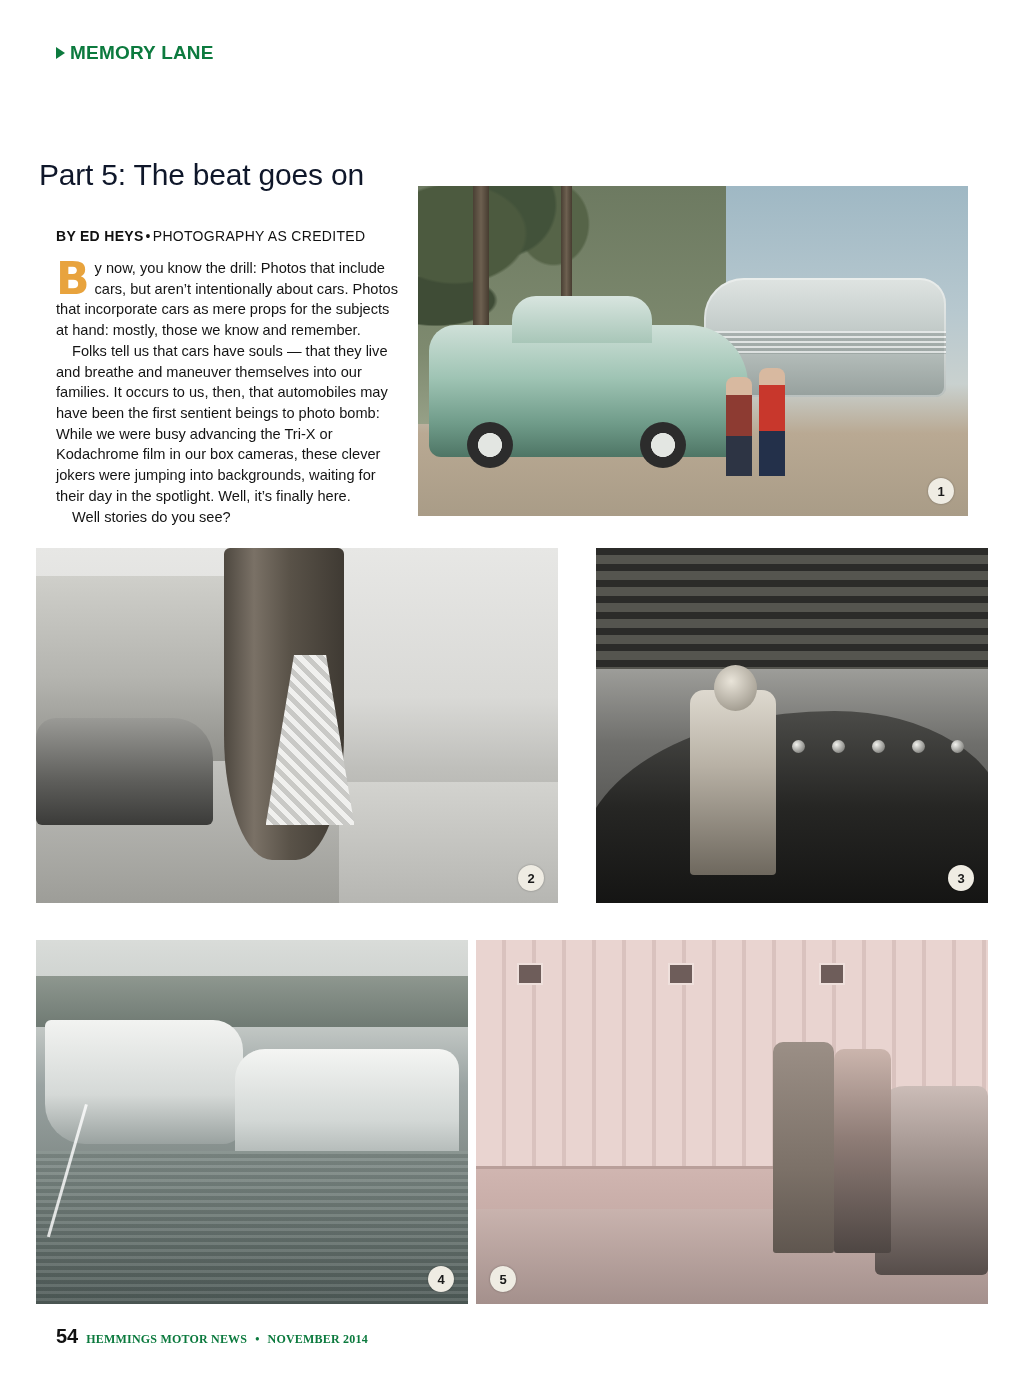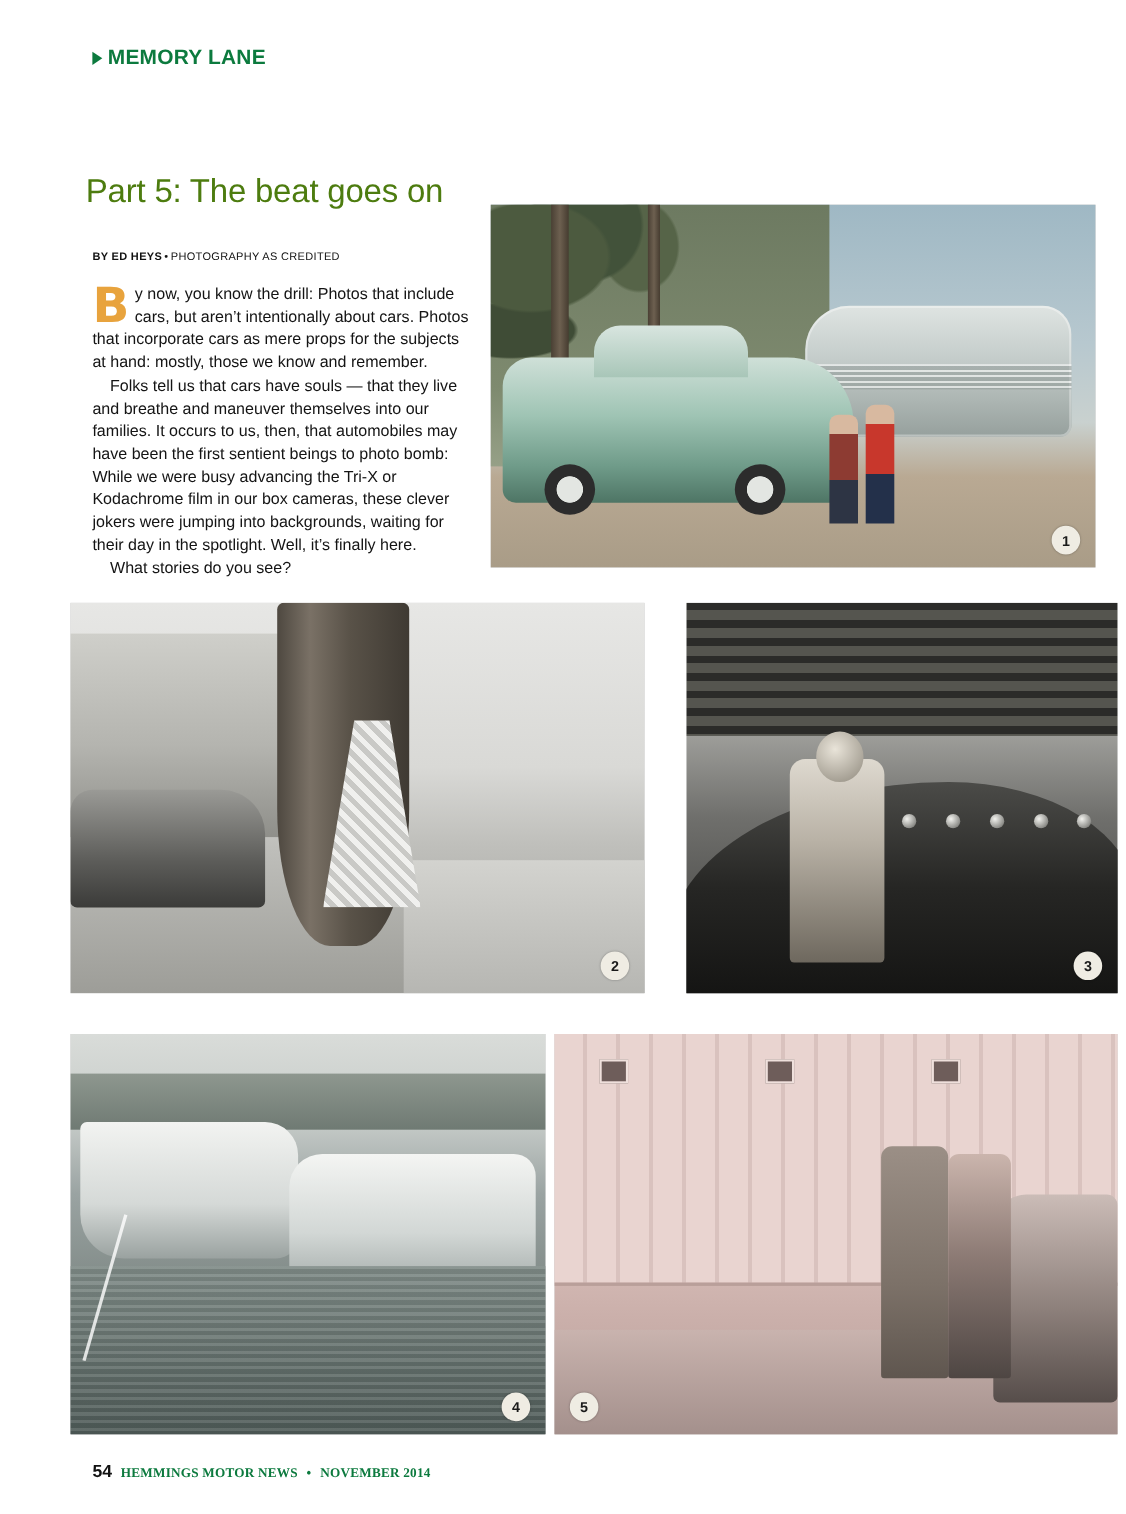--- a/index.html
+++ b/index.html
@@ -13,21 +13,20 @@
     position: relative;
     font-family: "Liberation Sans", sans-serif;
     color: #111111;
     overflow: hidden;
   }
 
   .page {
     position: absolute;
     inset: 0;
     background: #ffffff;
-    margin-left: 28px;
   }
 
   
   .kicker {
     position: absolute;
     left: 56px;
     top: 42px;
     display: flex;
     align-items: center;
     gap: 4px;
@@ -55,34 +54,34 @@
     font-family: "DejaVu Sans", sans-serif;
     font-weight: bold;
     font-size: 57px;
     letter-spacing: -1.6px;
     color: #111111;
     line-height: 1.02;
   }
 
   .subhead {
     position: absolute;
-    left: 50px;
+    left: 39px;
     top: 158px;
     font-family: "Liberation Sans", sans-serif;
     font-weight: normal;
     font-size: 30px;
-    color: #4d7c0f;
+    color: #0f172a;
     letter-spacing: -0.2px;
   }
 
   .byline {
     position: absolute;
     left: 56px;
     top: 228px;
-    font-size: 10px;
+    font-size: 14px;
     letter-spacing: 0.3px;
     color: #111111;
   }
   .byline .b-strong { font-weight: bold; }
   .byline .b-sep { padding: 0 2px; }
 
   
   .bodycopy {
     position: absolute;
     left: 56px;
@@ -327,21 +326,21 @@
   .footer {
     position: absolute;
     left: 56px;
     bottom: 28px;
     display: flex;
     align-items: baseline;
     gap: 8px;
     font-weight: bold;
   }
   .footer .pagenum {
-    font-size: 16px;
+    font-size: 20px;
     color: #111111;
   }
   .footer .pub {
     font-family: "Liberation Serif", serif;
     font-size: 12px;
     letter-spacing: 0.2px;
     color: #0c7a3e;
   }
 </style>
 </head>
@@ -358,21 +357,21 @@
 
   <div class="byline">
     <span class="b-strong">BY ED HEYS</span><span class="b-sep">•</span><span>PHOTOGRAPHY AS CREDITED</span>
   </div>
 
   <div class="bodycopy">
     <p style="margin:0;">
       <span class="dropcap">B</span><span>y now, you know the drill: Photos that include cars, but aren’t intentionally about cars. Photos that incorporate cars as mere props for the subjects at hand: mostly, those we know and remember.</span>
     </p>
     <p class="para2" style="margin:0;">Folks tell us that cars have souls — that they live and breathe and maneuver themselves into our families. It occurs to us, then, that automobiles may have been the first sentient beings to photo bomb: While we were busy advancing the Tri-X or Kodachrome film in our box cameras, these clever jokers were jumping into backgrounds, waiting for their day in the spotlight. Well, it’s finally here.</p>
-    <p class="para3" style="margin:0;">What stories do you see?</p>
+    <p class="para3" style="margin:0;">Well stories do you see?</p>
   </div>
 
   <figure class="photo" id="photo-1" style="margin:0;">
     <div class="p1-sky"></div>
     <div class="p1-trees"></div>
     <div class="p1-trunk" style="left:10%;"></div>
     <div class="p1-trunk" style="left:26%;width:11px;"></div>
     <div class="p1-trailer">
       <div class="p1-trailer-band"></div>
     </div>

